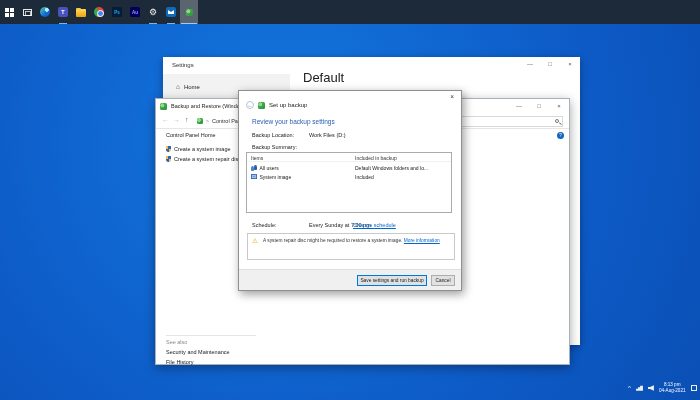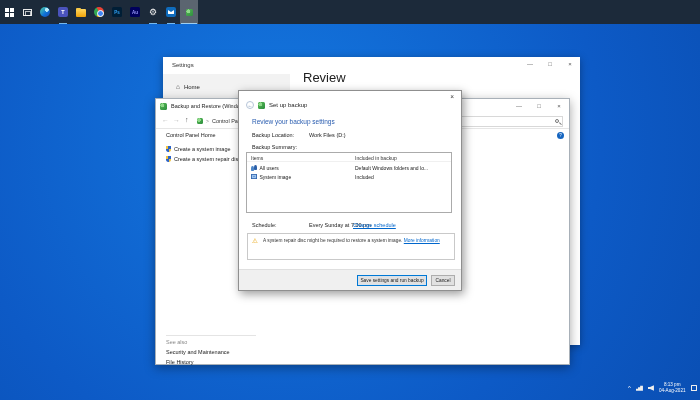--- a/index.html
+++ b/index.html
@@ -149,21 +149,21 @@
     <span class="win-btn">—</span>
     <span class="win-btn">□</span>
     <span class="win-btn">×</span>
   </div>
   <div class="abs sw-sidebar">
     <div class="abs sw-home flex">
       <span class="sw-home-glyph">⌂</span>
       <span>Home</span>
     </div>
   </div>
-  <span class="abs sw-page-title">Review</span>
+  <span class="abs sw-page-title">Default</span>
 </div>
 
 <div class="abs backup-win">
   <div class="abs bw-titlebar">
     <span class="abs mini-green bw-appicon"></span>
     <span class="abs bw-title">Backup and Restore (Windows 7</span>
     <div class="abs win-controls">
       <span class="win-btn">—</span>
       <span class="win-btn">□</span>
       <span class="win-btn">×</span>

